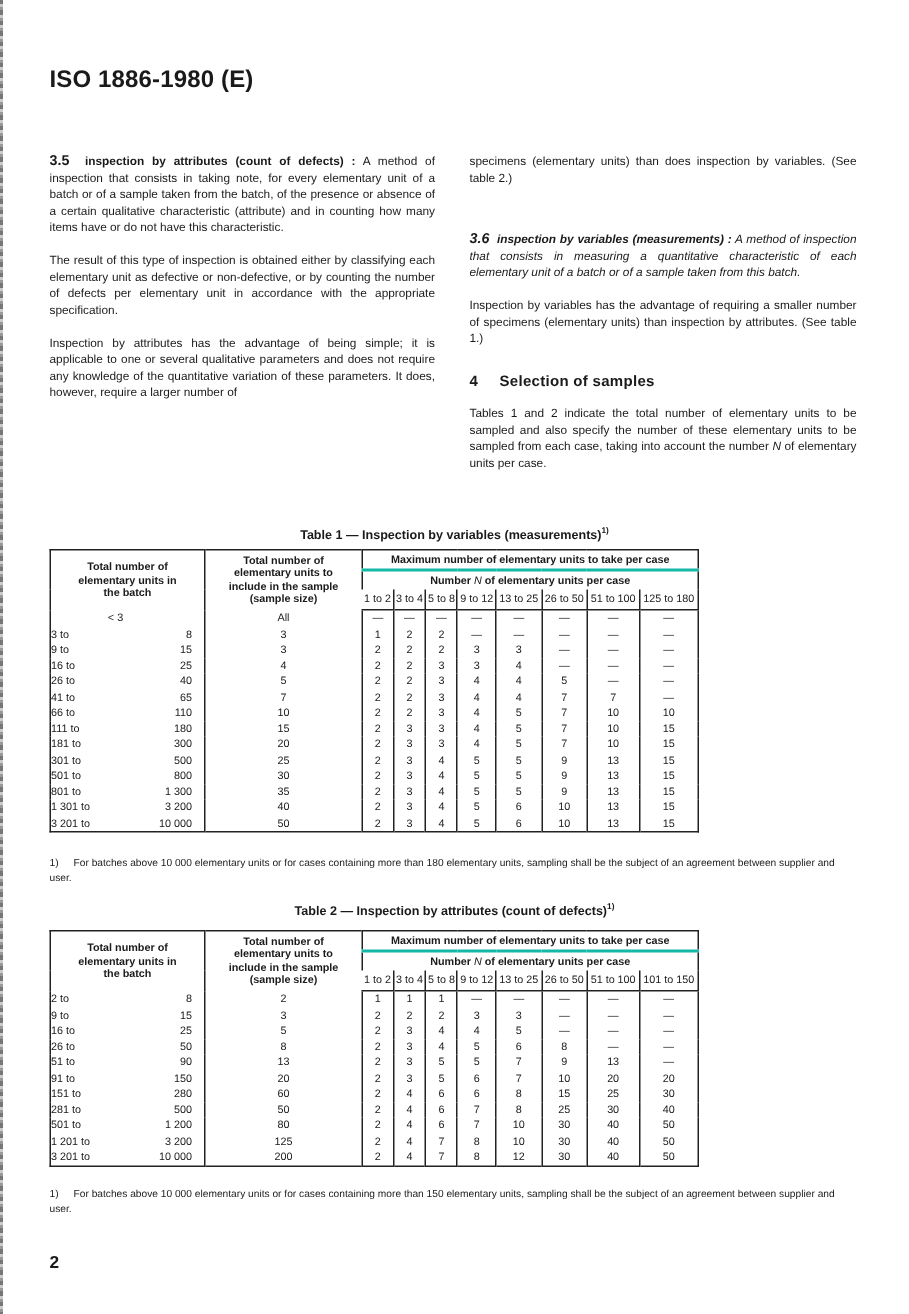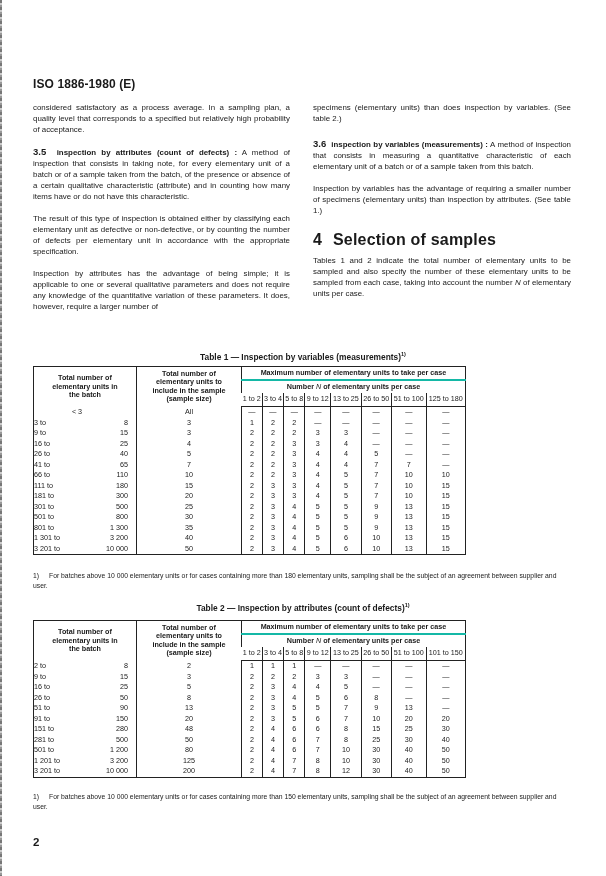--- a/index.html
+++ b/index.html
@@ -4,28 +4,28 @@
 <style>
   html, body { margin: 0; padding: 0; }
   body {
     width: 606px; height: 876px; background: #ffffff; position: relative; overflow: hidden;
     font-family: "Liberation Sans", sans-serif; color: #1a1a1a;
   }
   .leftedge {
     position: absolute; left: 0; top: 0; width: 2px; height: 876px;
     background: repeating-linear-gradient(to bottom, #777 0 3px, #ccc 3px 5px, #999 5px 7px);
   }
-  .doc-id { position: absolute; left: 33px; top: 45px; font-weight: bold; font-size: 12px; letter-spacing: 0.1px; margin-top: 32px; }
+  .doc-id { position: absolute; left: 33px; top: 45px; font-weight: bold; font-size: 16px; letter-spacing: 0.1px; }
   .col { position: absolute; font-size: 7.9px; line-height: 11px; text-align: justify; }
   .col p { margin: 0 0 11px 0; }
   .col .h35 { font-weight: bold; }
   .col .h35 .num { font-size: 9.5px; }
   .left  { left: 33px; top: 102px; width: 257px; }
   .right { left: 313px; top: 102px; width: 258px; }
-  .sec4 { font-weight: bold; font-size: 16px; margin: 8px 0 10px 0 !important; letter-spacing: 0.2px; }
+  .sec4 { font-weight: bold; font-size: 10px; margin: 8px 0 10px 0 !important; letter-spacing: 0.2px; }
   .sec4 .n { display: inline-block; width: 20px; }
   .tcap { position: absolute; left: 0; width: 606px; text-align: center; font-weight: bold; font-size: 8.4px; }
   .tcap sup { font-size: 5.5px; }
   table.t {
     position: absolute; left: 33px; width: 433px; border-collapse: collapse;
     font-size: 7.2px; border: 1.2px solid #222; padding-left: 39px;
   }
   table.t th { font-weight: bold; font-size: 7.2px; line-height: 8.5px; padding: 0; }
   table.t th.grp { border-bottom: 2px solid #14b8a6; height: 12px; }
   table.t th.sub { font-weight: bold; height: 12px; }
@@ -44,32 +44,31 @@
   .ital { font-style: italic; }
 </style>
 </head>
 <body>
 
 <div class="leftedge"></div>
 
 <div class="doc-id">ISO 1886-1980 (E)</div>
 
 <div class="col left">
-  <p>considered satisfactory as a process average. In a sampling plan, a quality level that corresponds to a specified but relatively high probability of acceptance.</p>
   <p>
     <span class="h35"><span class="num">3.5</span>&nbsp;&nbsp;<span>inspection by attributes (count of defects) :</span></span>
     <span>A method of inspection that consists in taking note, for every elementary unit of a batch or of a sample taken from the batch, of the presence or absence of a certain qualitative characteristic (attribute) and in counting how many items have or do not have this characteristic.</span>
   </p>
   <p>The result of this type of inspection is obtained either by classifying each elementary unit as defective or non-defective, or by counting the number of defects per elementary unit in accordance with the appropriate specification.</p>
   <p>Inspection by attributes has the advantage of being simple; it is applicable to one or several qualitative parameters and does not require any knowledge of the quantitative variation of these parameters. It does, however, require a larger number of</p>
 </div>
 
 <div class="col right">
   <p>specimens (elementary units) than does inspection by variables. (See table 2.)</p>
-  <p style="margin-top:14px;">
+  <p style="margin-top:30px;font-style:italic;">
     <span class="h35"><span class="num">3.6</span>&nbsp;&nbsp;<span>inspection by variables (measurements) :</span></span>
     <span>A method of inspection that consists in measuring a quantitative characteristic of each elementary unit of a batch or of a sample taken from this batch.</span>
   </p>
   <p>Inspection by variables has the advantage of requiring a smaller number of specimens (elementary units) than inspection by attributes. (See table 1.)</p>
   <p class="sec4" style="margin-top:18px !important;"><span class="n">4</span><span>Selection of samples</span></p>
   <p><span>Tables 1 and 2 indicate the total number of elementary units to be sampled and also specify the number of these elementary units to be sampled from each case, taking into account the number </span><span class="ital">N</span><span> of elementary units per case.</span></p>
 </div>
 
 <div class="tcap" style="top:351px;"><span>Table 1 — Inspection by variables (measurements)</span><sup>1)</sup></div>
 <table class="t" id="t1" style="top:366px;">
@@ -380,21 +379,21 @@
         <td class="bl">3</td>
         <td class="bl">5</td>
         <td class="bl">6</td>
         <td class="bl">7</td>
         <td class="bl">10</td>
         <td class="bl">20</td>
         <td class="bl">20</td>
       </tr>
       <tr>
         <td class="rng"><span class="a">151 to</span><span class="b">280</span></td>
-        <td class="bl">48</td>
+        <td class="bl">60</td>
         <td class="bl">2</td>
         <td class="bl">4</td>
         <td class="bl">6</td>
         <td class="bl">6</td>
         <td class="bl">8</td>
         <td class="bl">15</td>
         <td class="bl">25</td>
         <td class="bl">30</td>
       </tr>
       <tr>

